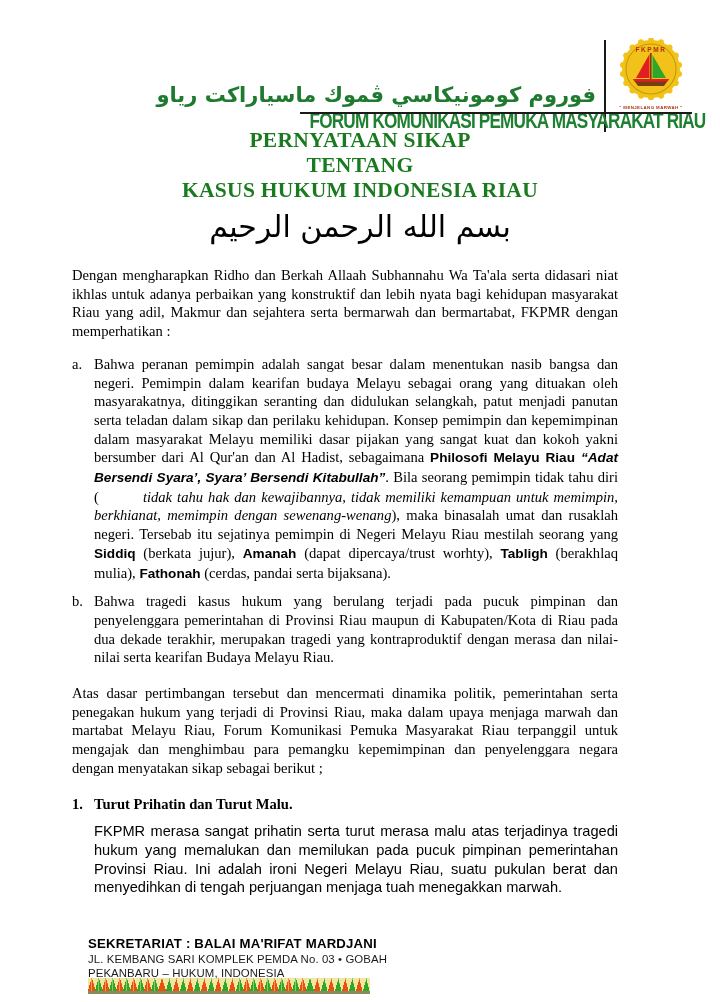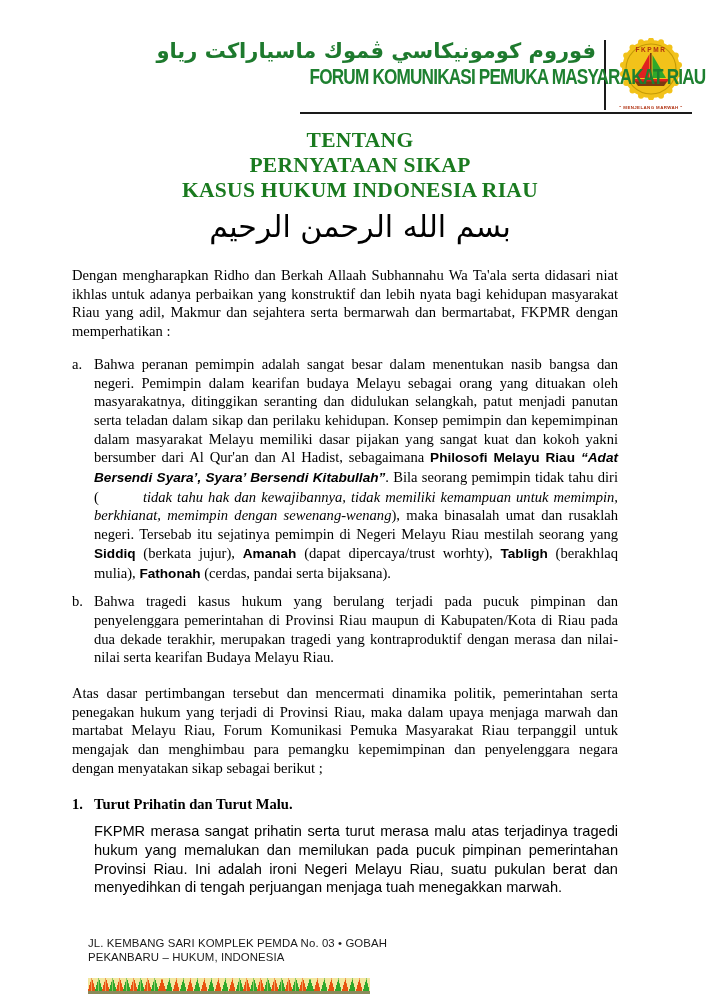--- a/index.html
+++ b/index.html
@@ -31,20 +31,21 @@
     width: 404px;
     display: flex;
     flex-direction: row;
     align-items: stretch;
   }
   .lh-words {
     width: 316px;
     padding-right: 8px;
     box-sizing: border-box;
     text-align: right;
+    margin-top: 44px;
   }
   .lh-jawi {
     font-family: "DejaVu Sans", sans-serif;
     font-size: 21px;
     font-weight: bold;
     color: #1e7a2e;
     line-height: 1.25;
     direction: rtl;
     white-space: nowrap;
     letter-spacing: 0px;
@@ -308,22 +309,22 @@
         </svg>
       </span>
       <span class="lh-motto">" MENJELANG MARWAH "</span>
     </div>
 
   </div>
   <div class="lh-rule"></div>
 </div>
 
 <div class="doc-title">
+  <div>PERNYATAAN SIKAP</div>
   <div>TENTANG</div>
-  <div>PERNYATAAN SIKAP</div>
   <div>KASUS HUKUM INDONESIA RIAU</div>
 </div>
 
 <div class="bismillah">بسم الله الرحمن الرحيم</div>
 
 <div class="body-area">
 
   <p class="para">Dengan mengharapkan Ridho dan Berkah Allaah Subhannahu Wa Ta'ala serta didasari niat ikhlas untuk adanya perbaikan yang konstruktif dan lebih nyata bagi kehidupan masyarakat Riau yang adil, Makmur dan sejahtera serta bermarwah dan bermartabat, FKPMR dengan memperhatikan :</p>
 
   <div class="gap-md"></div>
@@ -351,20 +352,21 @@
     <div>Turut Prihatin dan Turut Malu.</div>
   </div>
 
   <div class="gap-sm"></div>
 
   <div class="indent-body">FKPMR merasa sangat prihatin serta turut merasa malu atas terjadinya tragedi hukum yang memalukan dan memilukan pada pucuk pimpinan pemerintahan Provinsi Riau. Ini adalah ironi Negeri Melayu Riau, suatu pukulan berat dan menyedihkan di tengah perjuangan menjaga tuah menegakkan marwah.</div>
 
 </div>
 
 <div class="footer">
+  <div class="f-line1">SEKRETARIAT : BALAI MA'RIFAT MARDJANI</div>
   <div class="f-line2">JL. KEMBANG SARI KOMPLEK PEMDA No. 03 • GOBAH</div>
   <div class="f-line3">PEKANBARU – HUKUM, INDONESIA</div>
 </div>
 
 <div class="tenun">
   <div class="tenun-row" id="tenun-row">
       <div class="tri tri-o"></div>
       <div class="tri tri-g"></div>
       <div class="tri tri-o"></div>
       <div class="tri tri-g"></div>

